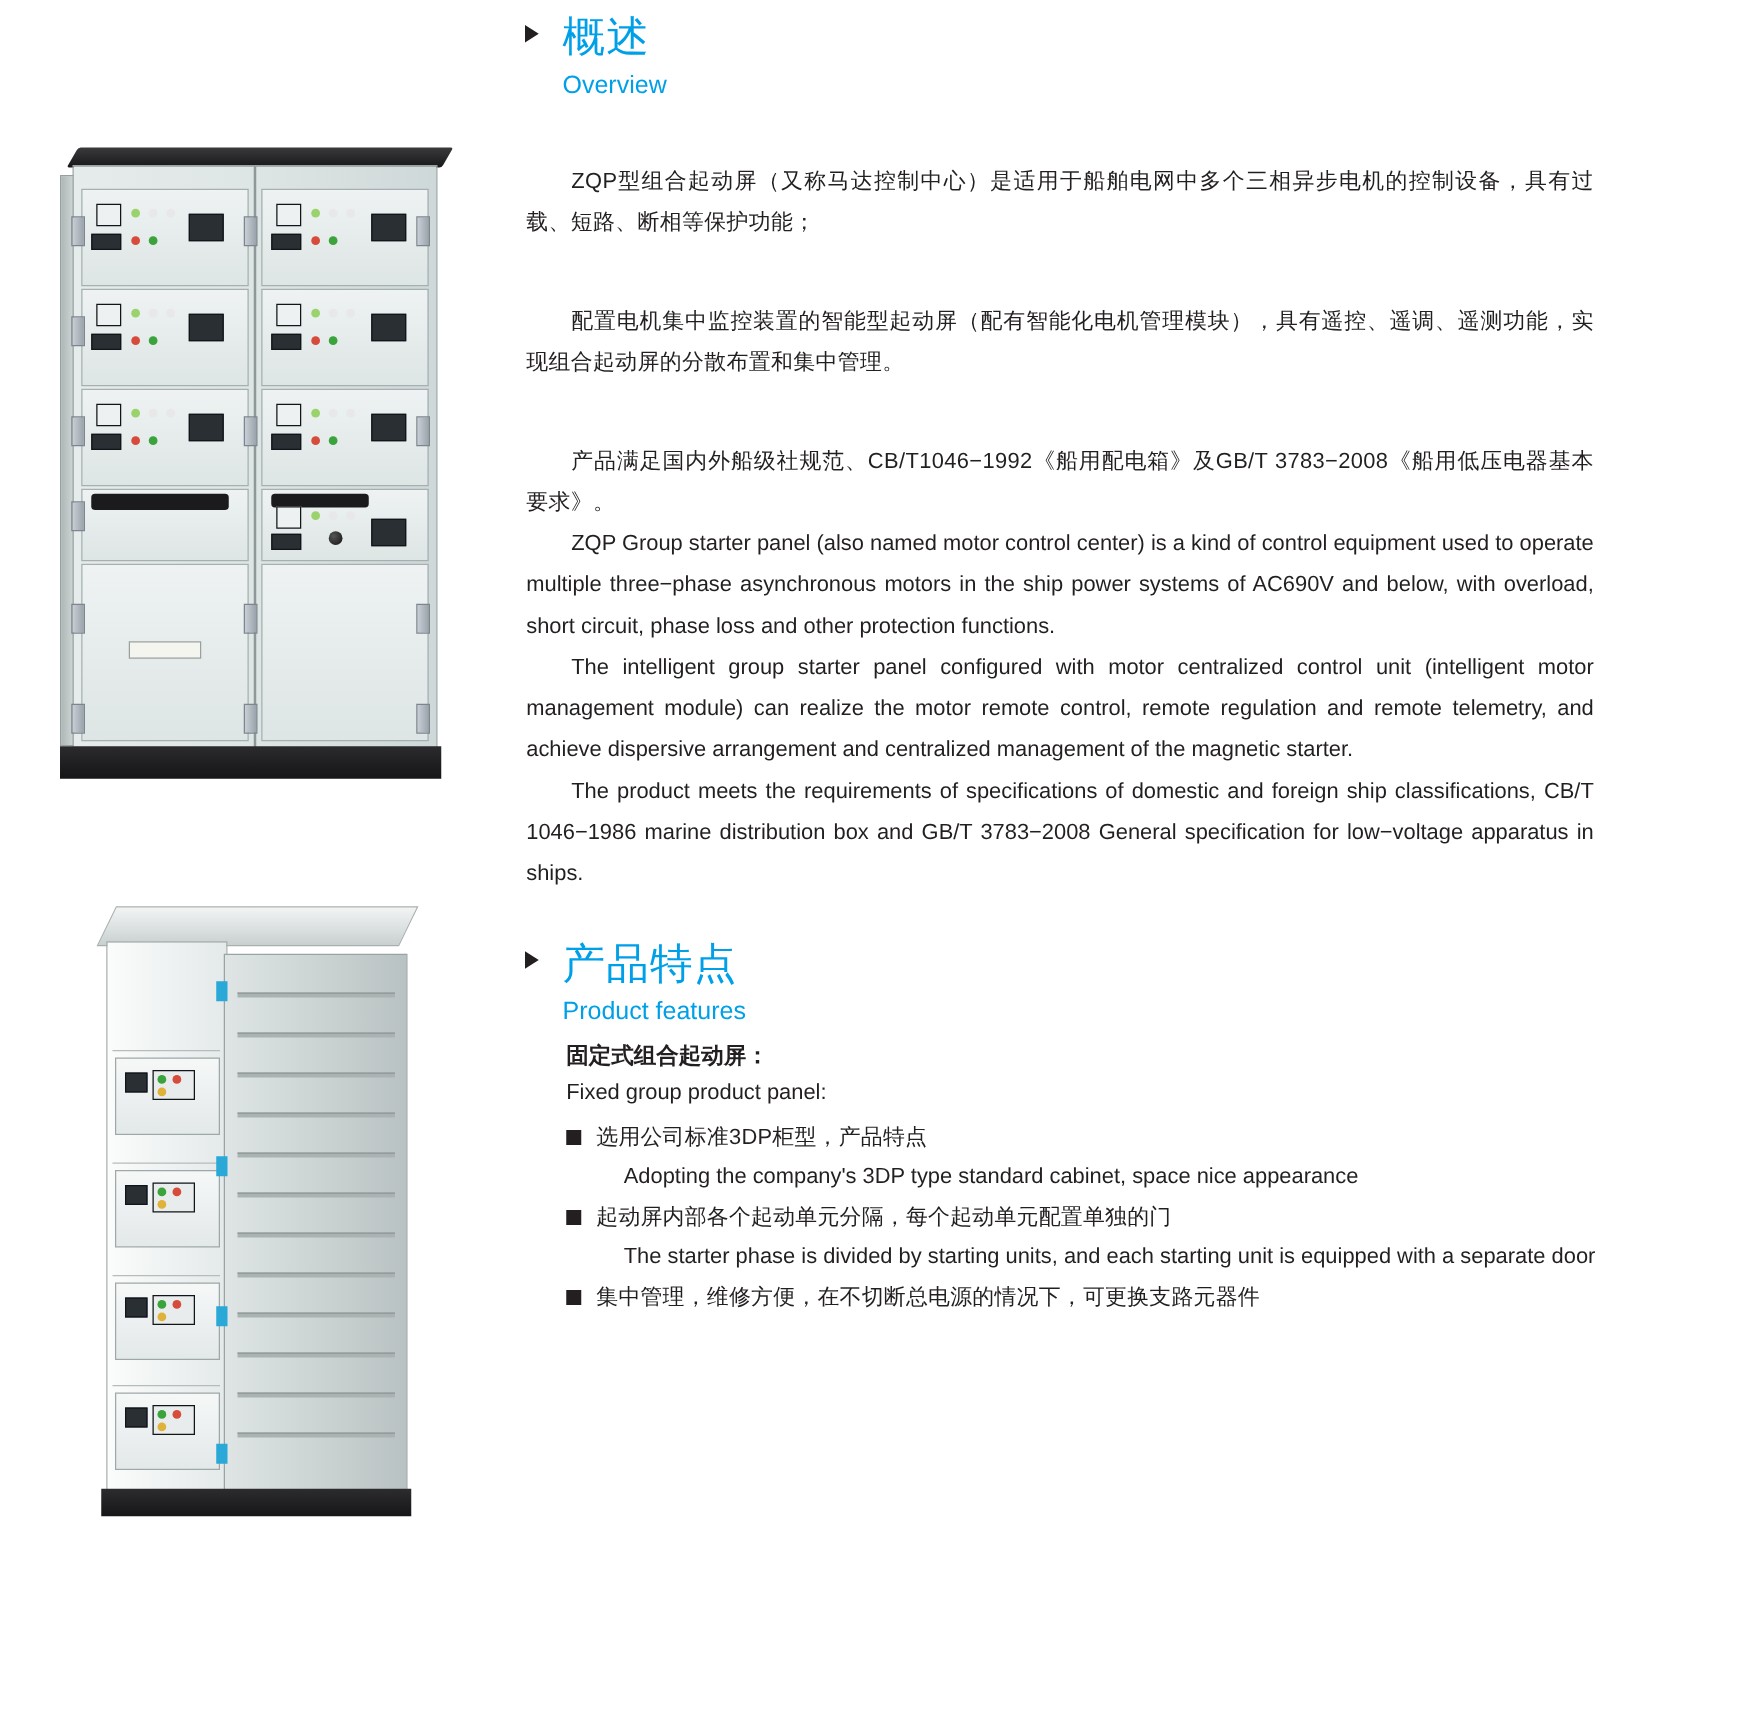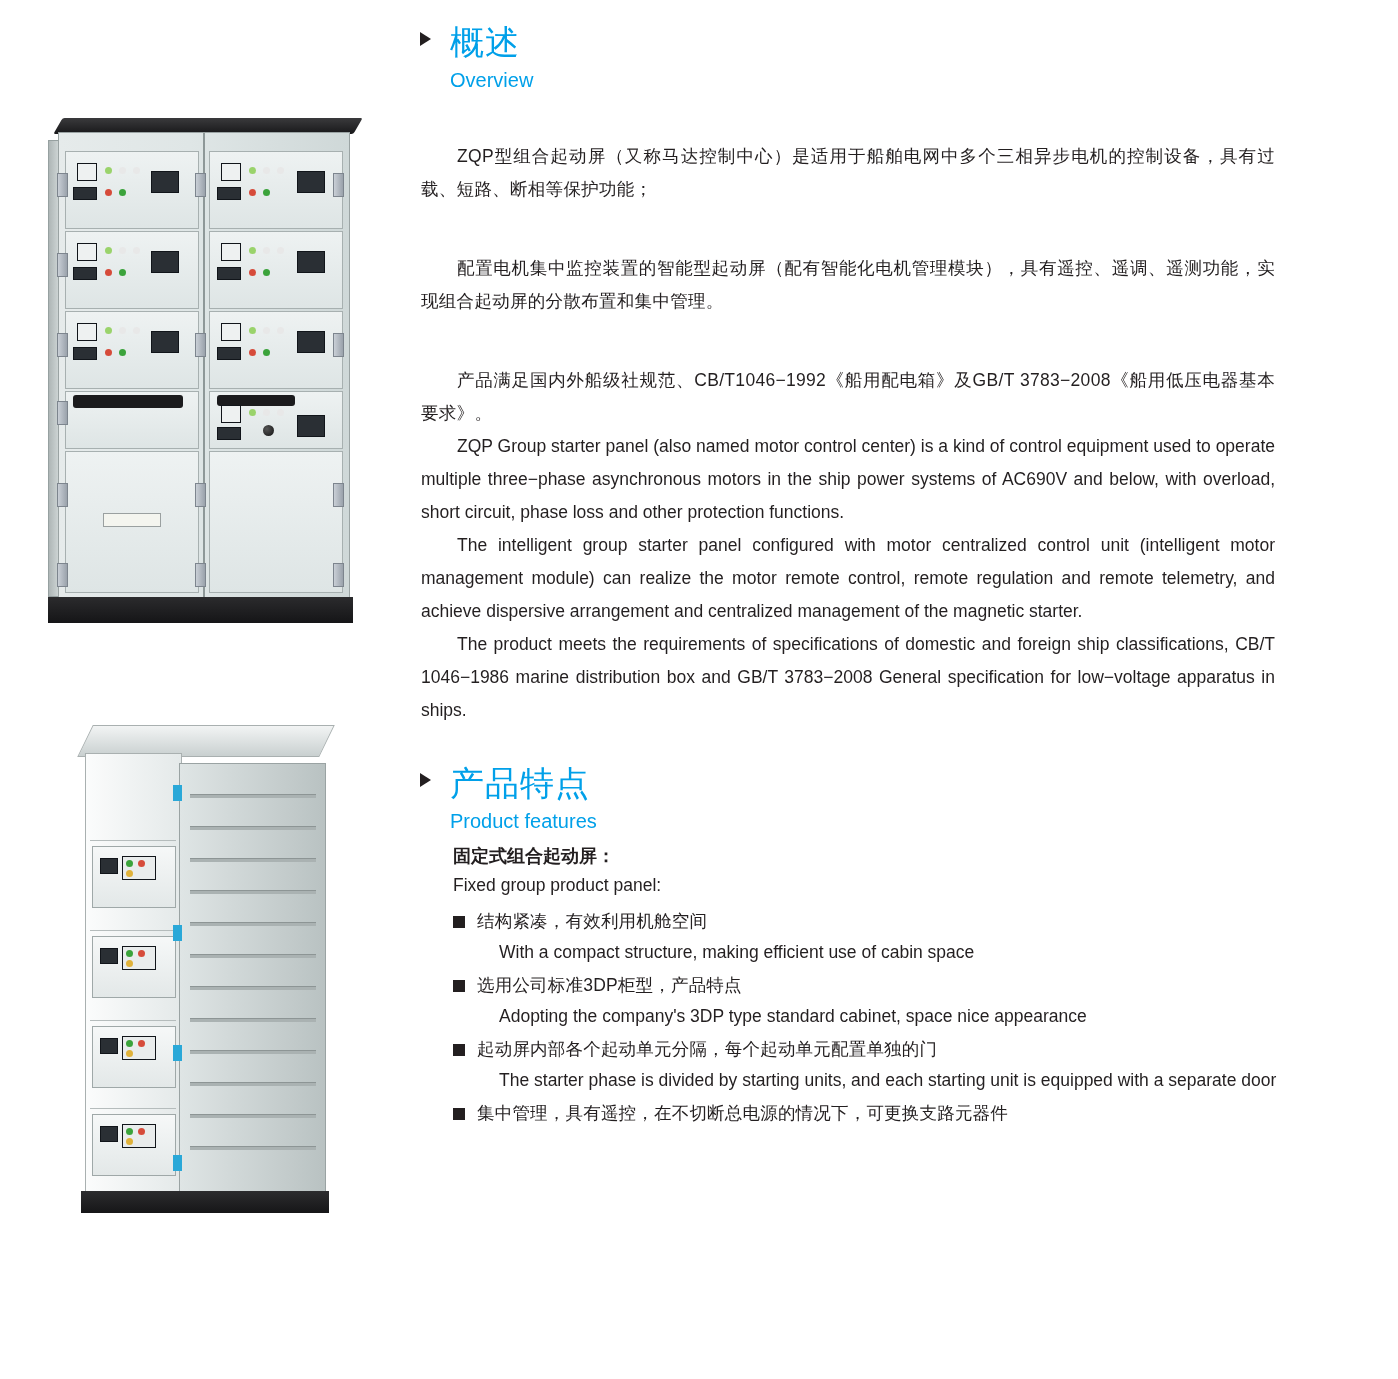--- a/index.html
+++ b/index.html
@@ -457,21 +457,21 @@
       <div class="c2-blue" style="left:118px; top:200px;"></div>
       <div class="c2-blue" style="left:118px; top:320px;"></div>
       <div class="c2-blue" style="left:118px; top:430px;"></div>
       <div class="c2-base"></div>
     </div>
 
   </div>
 
   <div class="right-col">
 
-    <div class="section-head" style="margin-top:20px;">
+    <div class="section-head" style="margin-top:8px;">
       <span class="tri"></span>
       <h2 class="sec-title-cn">概述</h2>
     </div>
     <div class="sec-title-en">Overview</div>
 
     <p class="para cn">ZQP型组合起动屏（又称马达控制中心）是适用于船舶电网中多个三相异步电机的控制设备，具有过载、短路、断相等保护功能；</p>
     <p class="para cn">配置电机集中监控装置的智能型起动屏（配有智能化电机管理模块），具有遥控、遥调、遥测功能，实现组合起动屏的分散布置和集中管理。</p>
     <p class="para cn">产品满足国内外船级社规范、CB/T1046−1992《船用配电箱》及GB/T 3783−2008《船用低压电器基本要求》。</p>
     <p class="para en">ZQP Group starter panel (also named motor control center) is a kind of control equipment used to operate multiple three−phase asynchronous motors in the ship power systems of AC690V and below, with overload, short circuit, phase loss and other protection functions.</p>
     <p class="para en">The intelligent group starter panel configured with motor centralized control unit (intelligent motor management module) can realize the motor remote control, remote regulation and remote telemetry, and achieve dispersive arrangement and centralized management of the magnetic starter.</p>
@@ -479,37 +479,32 @@
 
     <div class="section-head" style="margin-top:34px;">
       <span class="tri"></span>
       <h2 class="sec-title-cn">产品特点</h2>
     </div>
     <div class="sec-title-en">Product features</div>
 
     <div class="feat-sub-cn">固定式组合起动屏：</div>
     <div class="feat-sub-en">Fixed group product panel:</div>
 
-    <div class="feat-item">
-      <span class="feat-bullet"></span>
-      <p class="feat-cn">结构紧凑，有效利用机舱空间</p>
-      <p class="feat-en">With a compact structure, making efficient use of cabin space</p>
-    </div>
 
     <div class="feat-item">
       <span class="feat-bullet"></span>
       <p class="feat-cn">选用公司标准3DP柜型，产品特点</p>
       <p class="feat-en">Adopting the company's 3DP type standard cabinet, space nice appearance</p>
     </div>
 
     <div class="feat-item">
       <span class="feat-bullet"></span>
       <p class="feat-cn">起动屏内部各个起动单元分隔，每个起动单元配置单独的门</p>
       <p class="feat-en">The starter phase is divided by starting units, and each starting unit is equipped with a separate door</p>
     </div>
 
     <div class="feat-item">
       <span class="feat-bullet"></span>
-      <p class="feat-cn">集中管理，具有遥控，在不切断总电源的情况下，可更换支路元器件</p>
+      <p class="feat-cn">集中管理，维修方便，在不切断总电源的情况下，可更换支路元器件</p>
     </div>
 
   </div>
 </div>
 
 </body></html>

